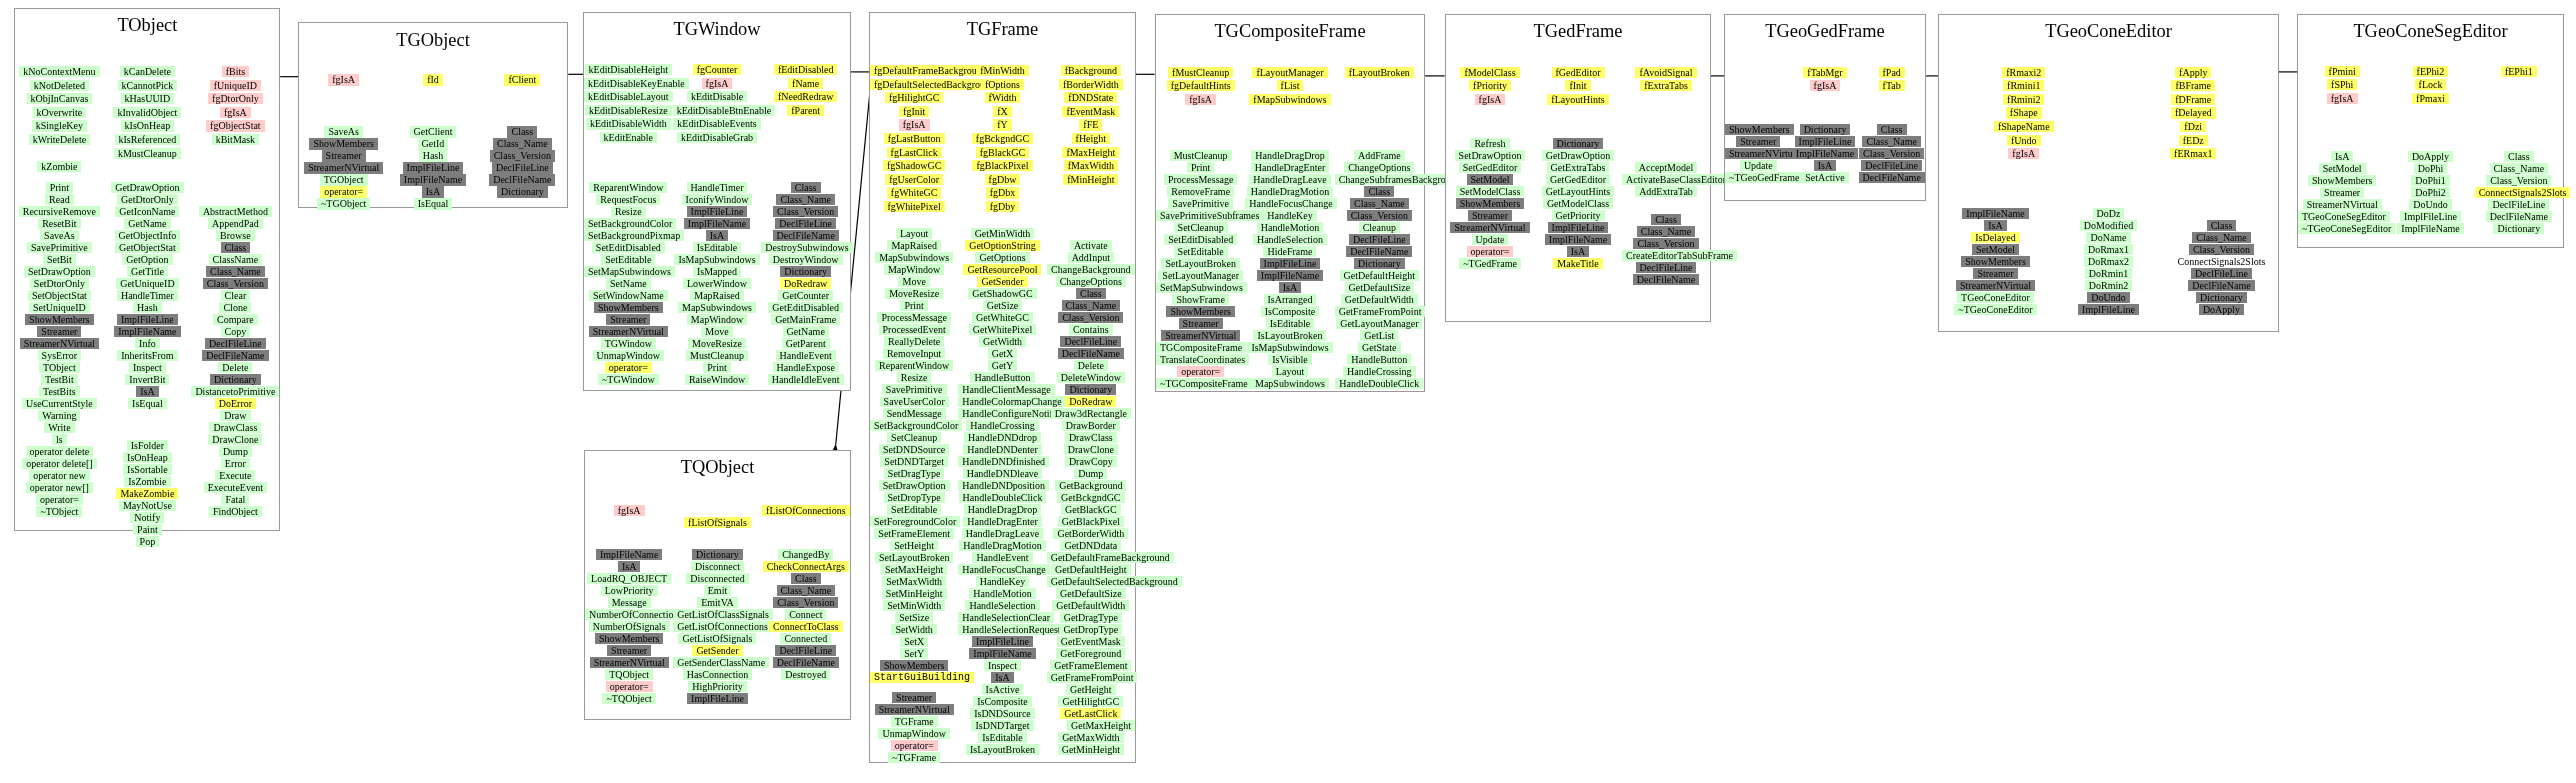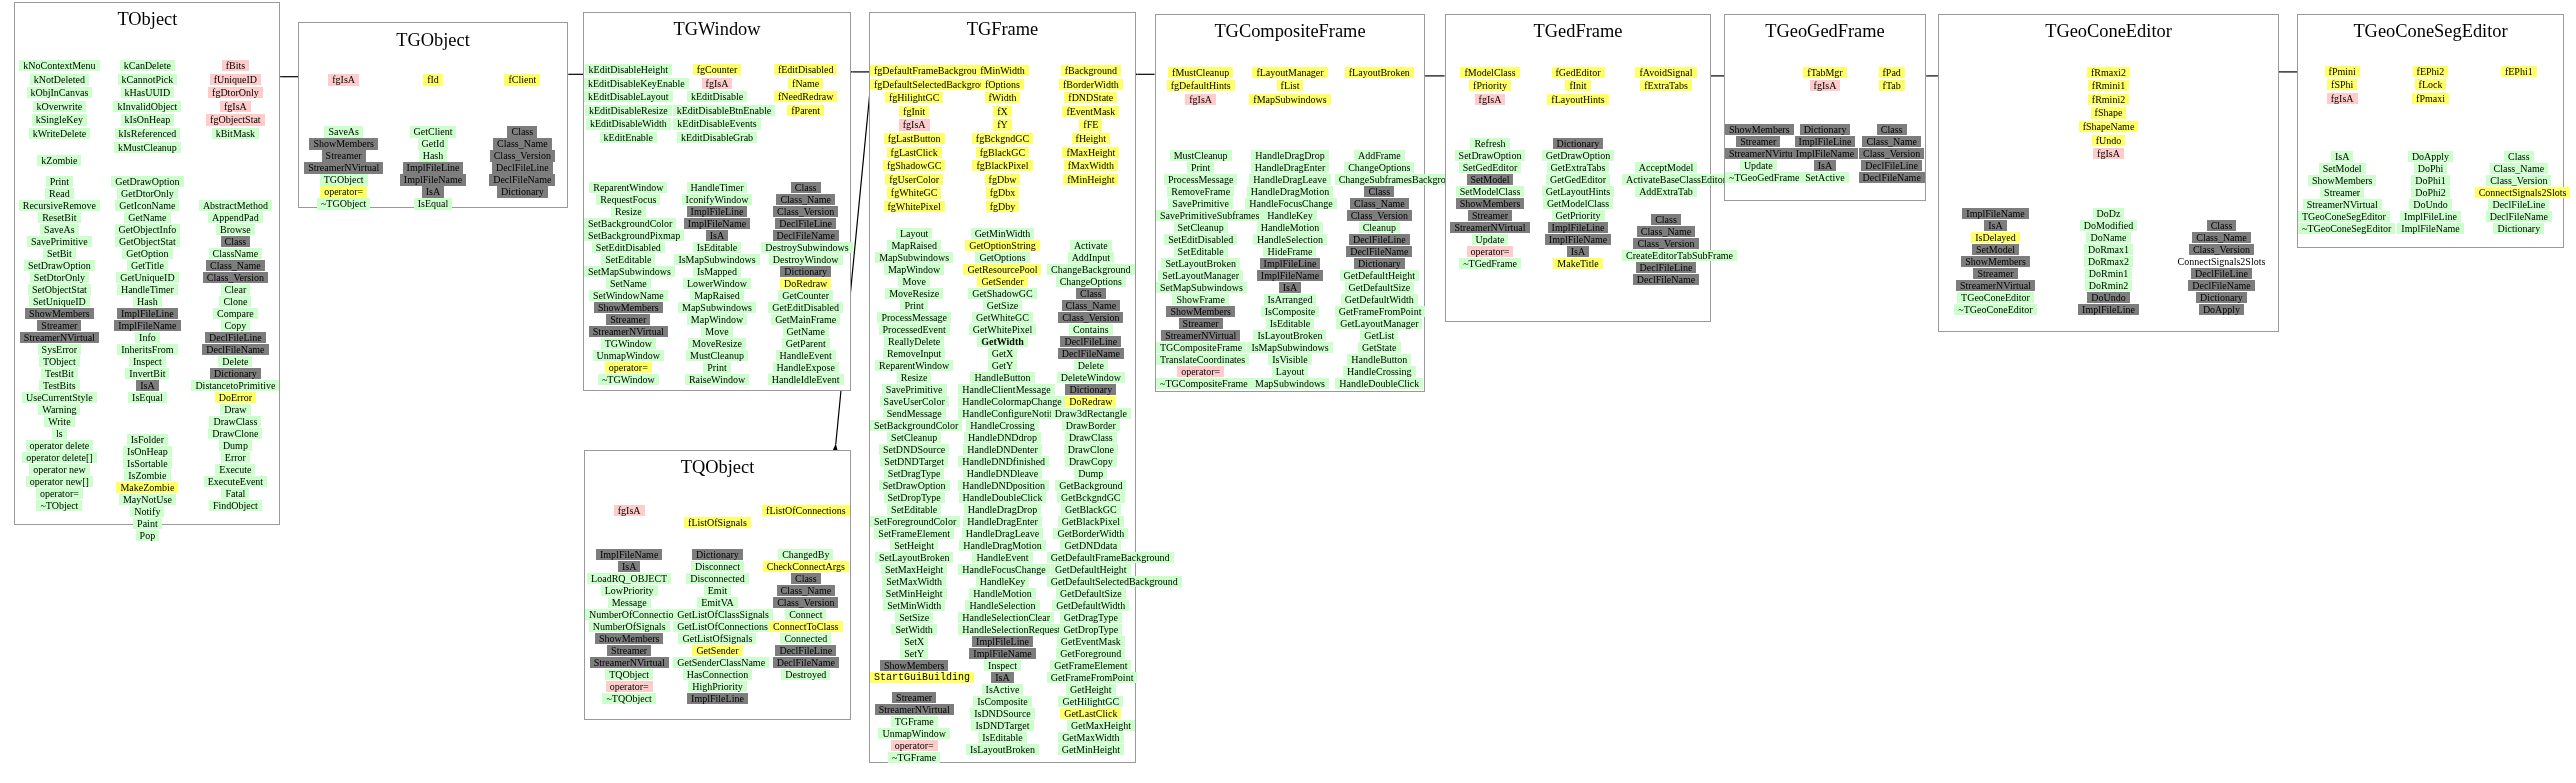--- a/index.html
+++ b/index.html
@@ -32,21 +32,21 @@
   <line x1="373" y1="96" x2="352" y2="96" stroke="#000" stroke-width="1.5" marker-end="url(#ah)"></line>
       <line x1="730" y1="93" x2="712" y2="93" stroke="#000" stroke-width="1.5" marker-end="url(#ah)"></line>
       <line x1="1088" y1="90" x2="1067" y2="90" stroke="#000" stroke-width="1.5" marker-end="url(#ah)"></line>
       <line x1="1090" y1="102" x2="1046" y2="556" stroke="#000" stroke-width="1.5" marker-end="url(#ah)"></line>
       <line x1="1445" y1="93" x2="1424" y2="93" stroke="#000" stroke-width="1.5" marker-end="url(#ah)"></line>
       <line x1="1808" y1="95" x2="1784" y2="95" stroke="#000" stroke-width="1.5" marker-end="url(#ah)"></line>
       <line x1="2158" y1="95" x2="2141" y2="95" stroke="#000" stroke-width="1.5" marker-end="url(#ah)"></line>
       <line x1="2426" y1="95" x2="2412" y2="95" stroke="#000" stroke-width="1.5" marker-end="url(#ah)"></line>
       <line x1="2875" y1="90" x2="2854" y2="90" stroke="#000" stroke-width="1.5" marker-end="url(#ah)"></line>
     </svg>
-<div class="cls-box" style="left: 14.4px; top: 2px; width: 264px; height: 521px;">
+<div class="cls-box" style="left: 14.4px; top: 8px; width: 264px; height: 521px;">
       <div class="cls-title">TObject</div>
       <div class="section" style="top: 56px;">
         <div class="mcol">
           <div class="mrow" style="height: 13.6px; line-height: 13.6px;"><span class="cell c-g">kNoContextMenu</span></div>
           <div class="mrow" style="height: 13.6px; line-height: 13.6px;"><span class="cell c-g">kNotDeleted</span></div>
           <div class="mrow" style="height: 13.6px; line-height: 13.6px;"><span class="cell c-g">kObjInCanvas</span></div>
           <div class="mrow" style="height: 13.6px; line-height: 13.6px;"><span class="cell c-g">kOverwrite</span></div>
           <div class="mrow" style="height: 13.6px; line-height: 13.6px;"><span class="cell c-g">kSingleKey</span></div>
           <div class="mrow" style="height: 27px; line-height: 13.6px;"><span class="cell c-g">kWriteDelete</span></div>
           <div class="mrow" style="height: 13.6px; line-height: 13.6px;"><span class="cell c-g">kZombie</span></div>
@@ -438,21 +438,21 @@
         <div class="mcol">
           <div class="mrow" style="height: 12px; line-height: 12px;"><span class="cell c-g">GetMinWidth</span></div>
           <div class="mrow" style="height: 12px; line-height: 12px;"><span class="cell c-y">GetOptionString</span></div>
           <div class="mrow" style="height: 12px; line-height: 12px;"><span class="cell c-g">GetOptions</span></div>
           <div class="mrow" style="height: 12px; line-height: 12px;"><span class="cell c-y">GetResourcePool</span></div>
           <div class="mrow" style="height: 12px; line-height: 12px;"><span class="cell c-y">GetSender</span></div>
           <div class="mrow" style="height: 12px; line-height: 12px;"><span class="cell c-g">GetShadowGC</span></div>
           <div class="mrow" style="height: 12px; line-height: 12px;"><span class="cell c-g">GetSize</span></div>
           <div class="mrow" style="height: 12px; line-height: 12px;"><span class="cell c-g">GetWhiteGC</span></div>
           <div class="mrow" style="height: 12px; line-height: 12px;"><span class="cell c-g">GetWhitePixel</span></div>
-          <div class="mrow" style="height: 12px; line-height: 12px; font-weight: bold;"><span class="cell c-g">GetWidth</span></div>
+          <div class="mrow" style="height: 12px; line-height: 12px;"><span class="cell c-g">GetWidth</span></div>
           <div class="mrow" style="height: 12px; line-height: 12px;"><span class="cell c-g">GetX</span></div>
           <div class="mrow" style="height: 12px; line-height: 12px;"><span class="cell c-g">GetY</span></div>
           <div class="mrow" style="height: 12px; line-height: 12px;"><span class="cell c-g">HandleButton</span></div>
           <div class="mrow" style="height: 12px; line-height: 12px;"><span class="cell c-g">HandleClientMessage</span></div>
           <div class="mrow" style="height: 12px; line-height: 12px;"><span class="cell c-g">HandleColormapChange</span></div>
           <div class="mrow" style="height: 12px; line-height: 12px;"><span class="cell c-g">HandleConfigureNotify</span></div>
           <div class="mrow" style="height: 12px; line-height: 12px;"><span class="cell c-g">HandleCrossing</span></div>
           <div class="mrow" style="height: 12px; line-height: 12px;"><span class="cell c-g">HandleDNDdrop</span></div>
           <div class="mrow" style="height: 12px; line-height: 12px;"><span class="cell c-g">HandleDNDenter</span></div>
           <div class="mrow" style="height: 12px; line-height: 12px;"><span class="cell c-g">HandleDNDfinished</span></div>
@@ -714,20 +714,29 @@
       <div class="section" style="top: 51px;">
         <div class="mcol">
           <div class="mrow" style="height: 13.6px; line-height: 13.6px;"><span class="cell c-y">fRmaxi2</span></div>
           <div class="mrow" style="height: 13.6px; line-height: 13.6px;"><span class="cell c-y">fRmini1</span></div>
           <div class="mrow" style="height: 13.6px; line-height: 13.6px;"><span class="cell c-y">fRmini2</span></div>
           <div class="mrow" style="height: 13.6px; line-height: 13.6px;"><span class="cell c-y">fShape</span></div>
           <div class="mrow" style="height: 13.6px; line-height: 13.6px;"><span class="cell c-y">fShapeName</span></div>
           <div class="mrow" style="height: 13.6px; line-height: 13.6px;"><span class="cell c-y">fUndo</span></div>
           <div class="mrow" style="height: 13.6px; line-height: 13.6px;"><span class="cell c-p">fgIsA</span></div>
         </div>
+        <div class="mcol">
+          <div class="mrow" style="height: 13.6px; line-height: 13.6px;"><span class="cell c-y">fApply</span></div>
+          <div class="mrow" style="height: 13.6px; line-height: 13.6px;"><span class="cell c-y">fBFrame</span></div>
+          <div class="mrow" style="height: 13.6px; line-height: 13.6px;"><span class="cell c-y">fDFrame</span></div>
+          <div class="mrow" style="height: 13.6px; line-height: 13.6px;"><span class="cell c-y">fDelayed</span></div>
+          <div class="mrow" style="height: 13.6px; line-height: 13.6px;"><span class="cell c-y">fDzi</span></div>
+          <div class="mrow" style="height: 13.6px; line-height: 13.6px;"><span class="cell c-y">fEDz</span></div>
+          <div class="mrow" style="height: 13.6px; line-height: 13.6px;"><span class="cell c-y">fERmax1</span></div>
+        </div>
       </div>
       <div class="section" style="top: 192px;">
         <div class="mcol">
           <div class="mrow" style="height: 12px; line-height: 12px;"><span class="cell c-k">ImplFileName</span></div>
           <div class="mrow" style="height: 12px; line-height: 12px;"><span class="cell c-k">IsA</span></div>
           <div class="mrow" style="height: 12px; line-height: 12px;"><span class="cell c-y">IsDelayed</span></div>
           <div class="mrow" style="height: 12px; line-height: 12px;"><span class="cell c-k">SetModel</span></div>
           <div class="mrow" style="height: 12px; line-height: 12px;"><span class="cell c-k">ShowMembers</span></div>
           <div class="mrow" style="height: 12px; line-height: 12px;"><span class="cell c-k">Streamer</span></div>
           <div class="mrow" style="height: 12px; line-height: 12px;"><span class="cell c-k">StreamerNVirtual</span></div>

